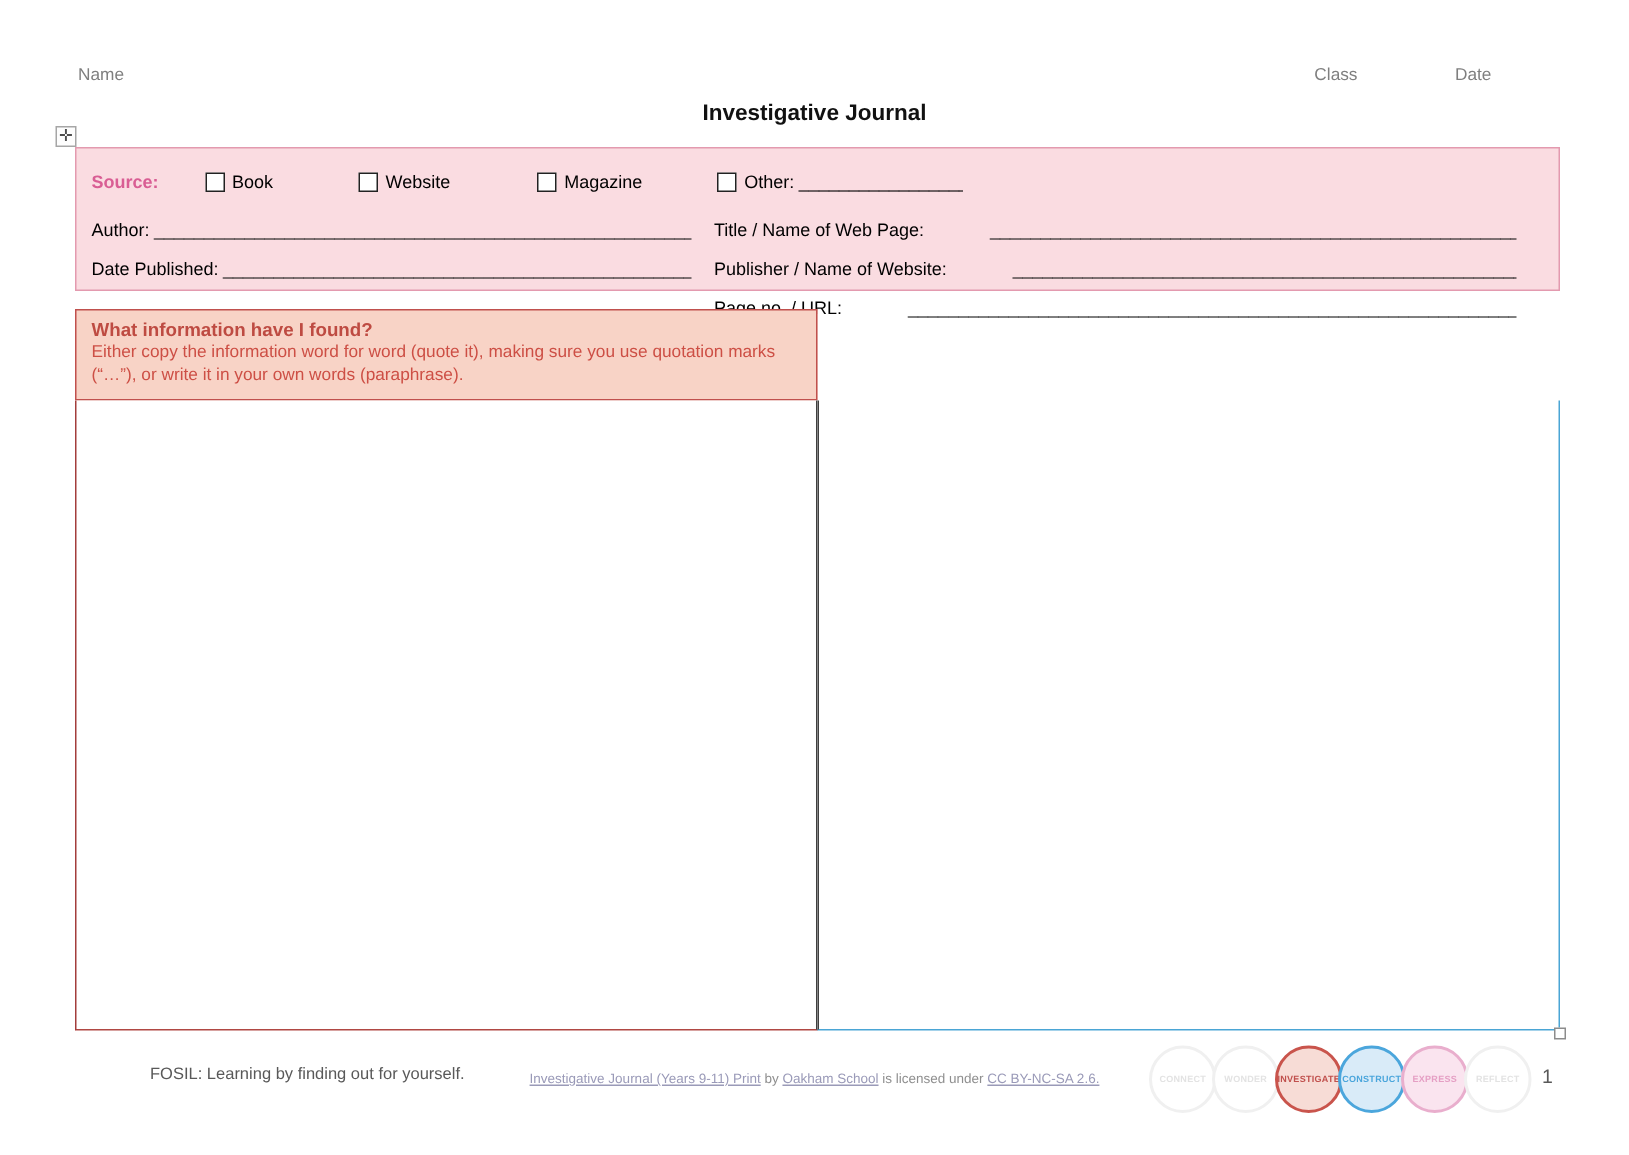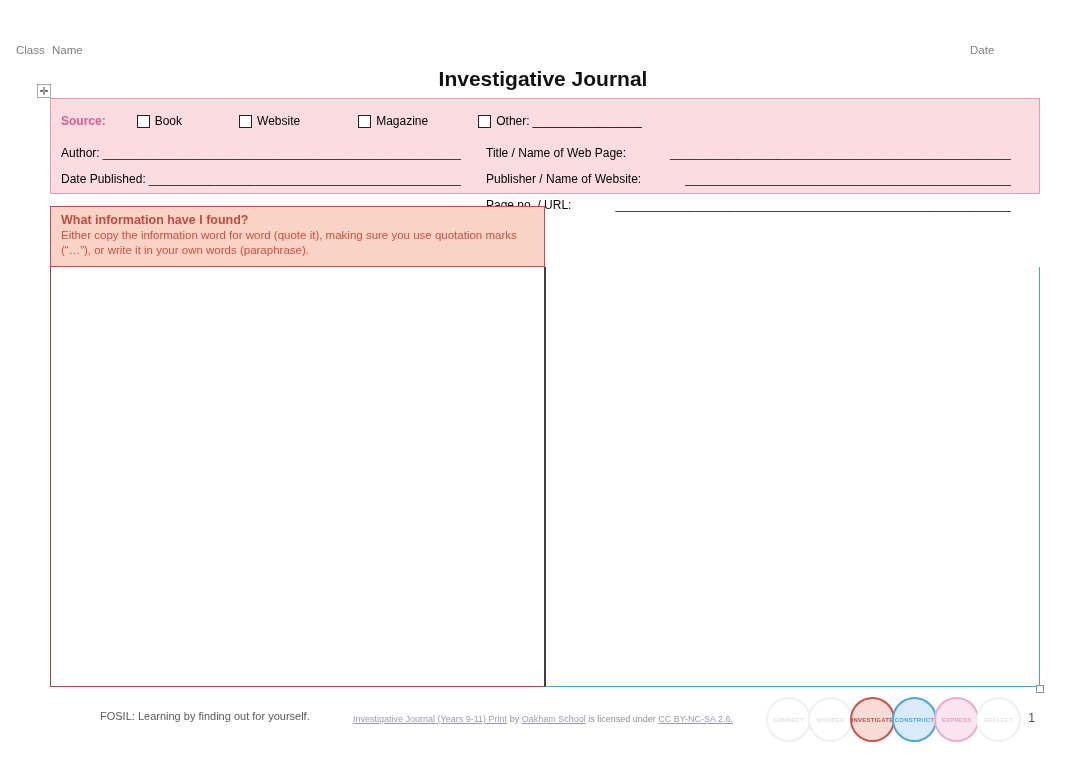--- a/index.html
+++ b/index.html
@@ -5,42 +5,42 @@
   * { margin:0; padding:0; box-sizing:border-box; }
   html,body { background:#fff; }
   #page {
     position:relative; width:1086px; height:770px; background:#ffffff;
     font-family:"Liberation Sans","DejaVu Sans",sans-serif; color:#000;
     overflow:hidden;
   }
   
   .doc-label { position:absolute; top:44px; font-size:11.5px; color:#7f7f7f; }
   .lbl-name { left:52px; }
-  .lbl-class { left:16px; width:905px; text-align:left; }
+  .lbl-class { left:0; width:905px; text-align:right; }
   .lbl-date { left:970px; }
   .doc-title { position:absolute; top:67px; left:0; width:1086px; text-align:center;
-    font-size:21px; font-weight:bold; color:#111; }
+    font-size:15px; font-weight:bold; color:#111; }
   
   .move-handle { position:absolute; left:37px; top:84px; width:14px; height:14px;
     border:1px solid #a6a6a6; background:#fdfdfd; color:#4d4d4d;
     font-size:11px; line-height:12px; text-align:center; }
   
   .src-box { position:absolute; left:50px; top:98px; width:990px; height:96px;
     background:#fadce1; border:1px solid #e39aaf; padding:9px 28px 6px 10px;
     font-size:12px; }
   .src-row { display:flex; align-items:center; height:26px; }
   .src-label { font-weight:bold; color:#d95e94; }
   .cb { display:inline-block; width:13px; height:13px; border:1.4px solid #222;
     background:#fff; margin-right:5px; flex:0 0 auto; }
   .cb-item { display:flex; align-items:center; }
   .cb-book { margin-left:31px; } .cb-website { margin-left:57px; }
   .cb-magazine { margin-left:58px; } .cb-other { margin-left:50px;text-align:center; }
   .field-row { display:flex; align-items:flex-end; height:26px; }
   .f-left { width:400px; display:flex; align-items:baseline; }
-  .f-right { flex:1; margin-left:25px; display:flex; align-items:flex-start; min-width:0;gap:41px; }
+  .f-right { flex:1; margin-left:15px; display:flex; align-items:flex-start; min-width:0;gap:41px; }
   .f-label { white-space:nowrap; }
   .line { flex:1; min-width:0; overflow:hidden; white-space:nowrap; padding-left:3px;
     color:#1a1a1a; letter-spacing:0; }
   .line-fixed { flex:0 0 auto; max-width:112px; overflow:hidden; white-space:nowrap;
     padding-left:3px; }
   
   .hdr { position:absolute; top:206px; height:61px; padding:6px 10px 12px 10px; }
   .hdr-left { left:50px; width:495px; background:#f8d3c6; border:1px solid #c0504d; }
   .hdr-right { left:545px; width:495px; background:#d9ecf9; border:1px solid #4aa5d5; }
   .hdr-title { font-size:12.5px; font-weight:bold; }

